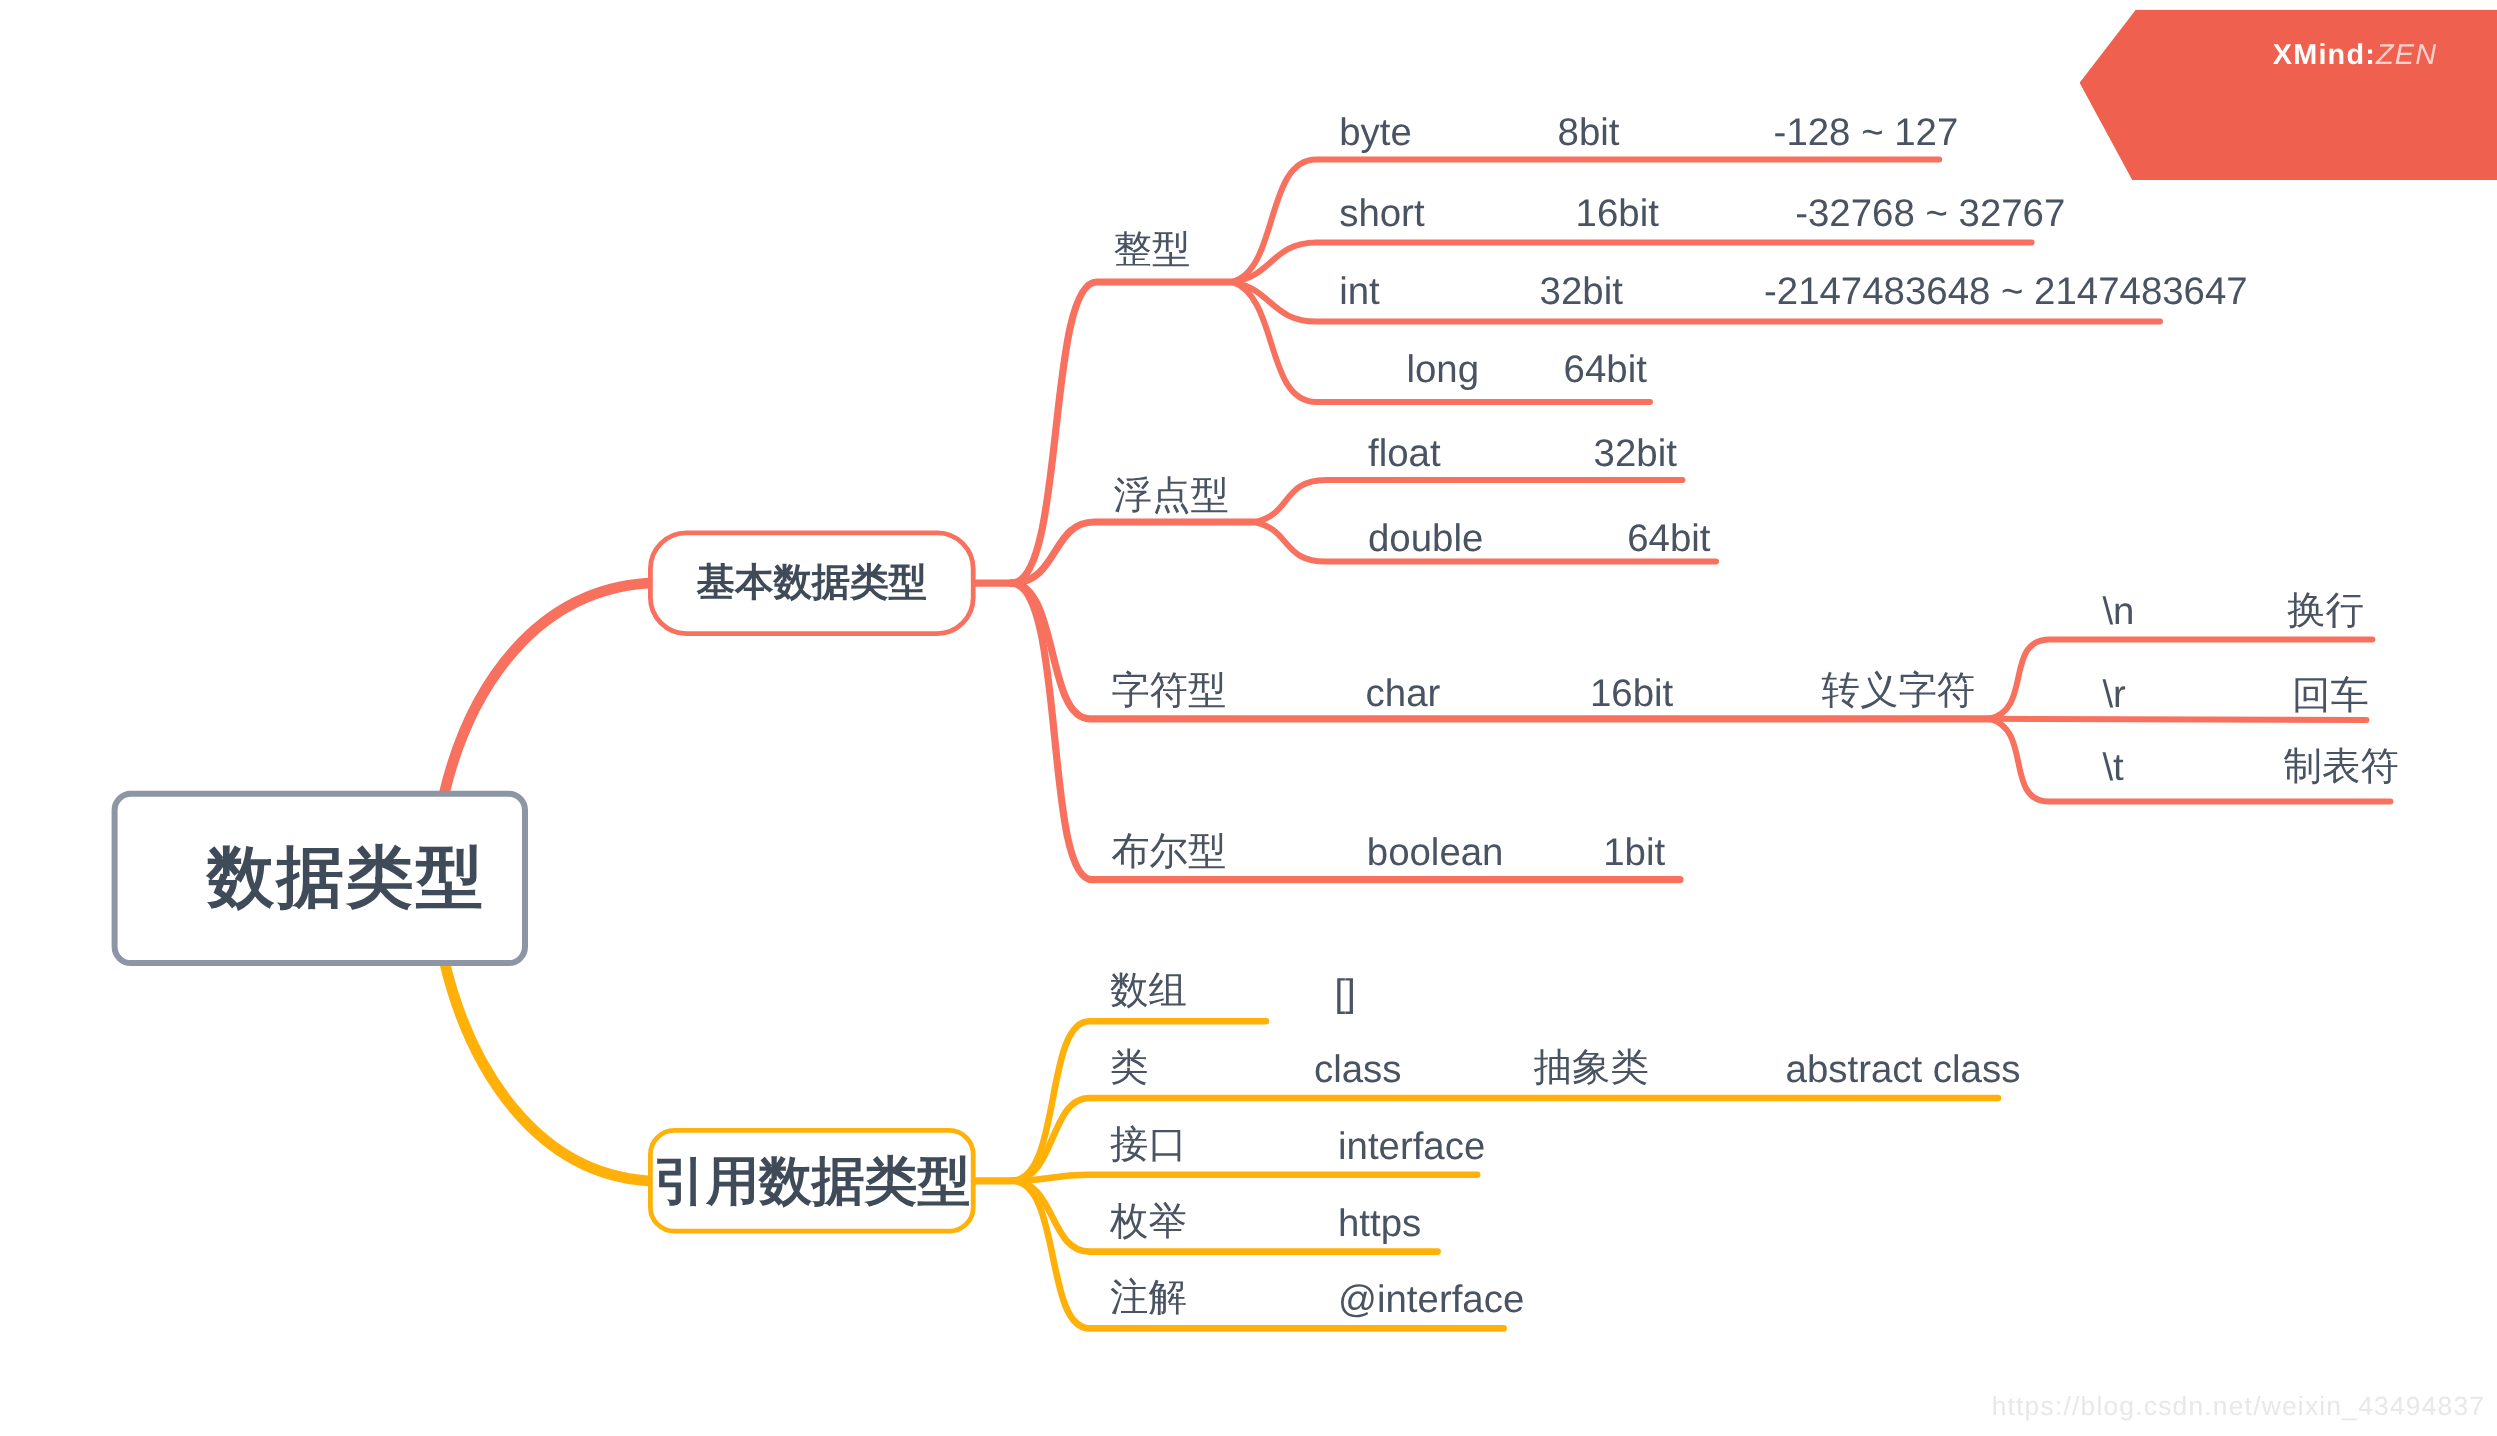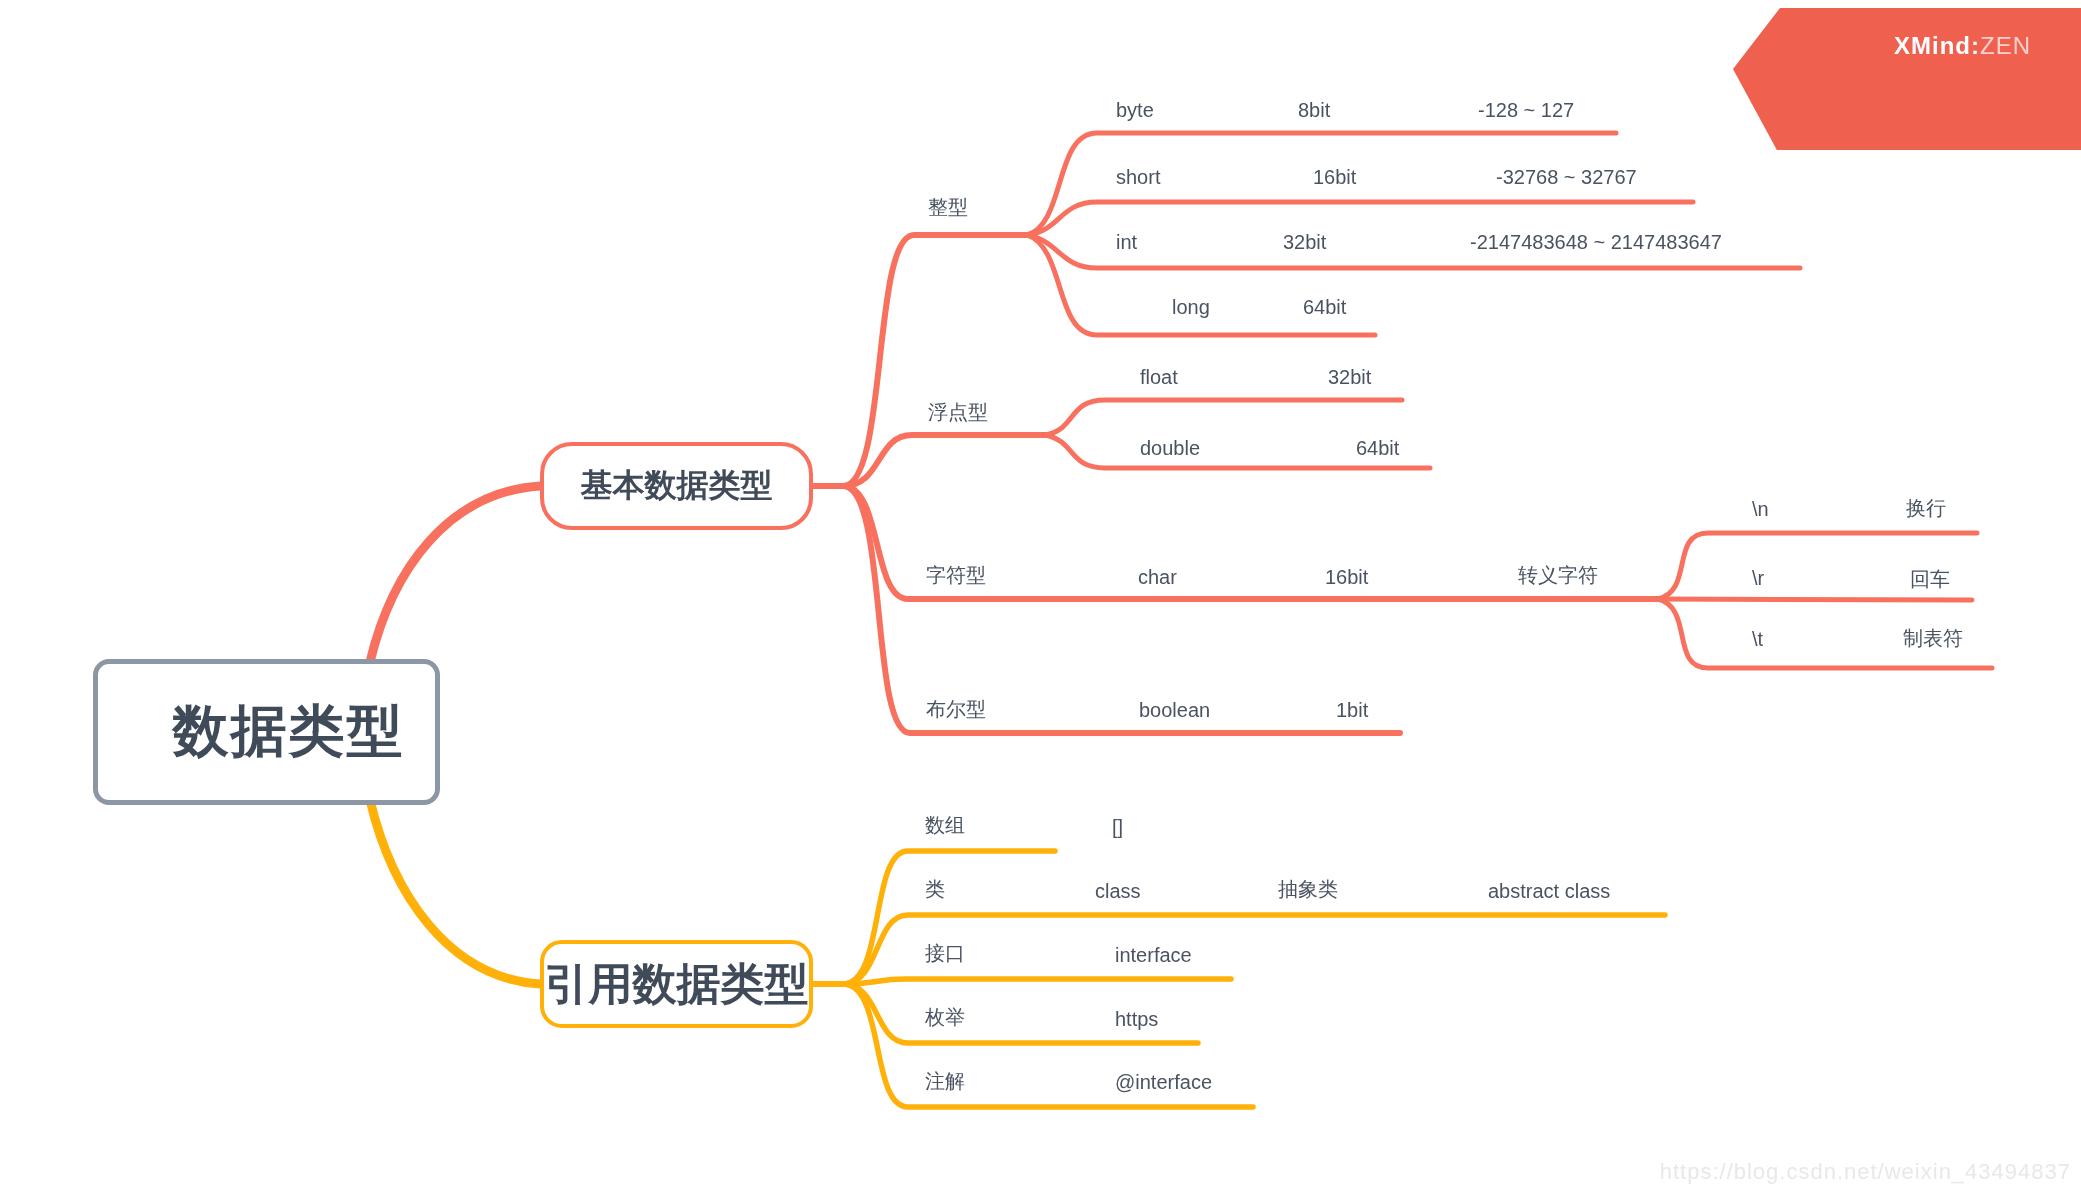--- a/index.html
+++ b/index.html
@@ -22,33 +22,33 @@
   .basic-box{
     left:540px;top:442px;width:273px;height:88px;
     border:4.5px solid #f8705e;border-radius:32px;font-size:32px;
   }
   .ref-box{
     left:540px;top:940px;width:273px;height:88px;
     border:4.5px solid #ffb10a;border-radius:22px;font-size:44px;
   }
   .lbl{
     position:absolute;z-index:2;white-space:nowrap;
-    font-size:20px;line-height:28px;color:#495362;
+    font-size:32px;line-height:28px;color:#495362;
   }
   .badge{
     position:absolute;z-index:4;
     left:1733px;top:8px;width:348px;height:142px;
     background:#f0604e;color:#ffffff;
     clip-path:polygon(13.5% 0%,100% 0%,100% 100%,12.6% 100%,0% 43%);
     text-align:right;box-sizing:border-box;padding:22px 50px 0 0;
   }
   .badge-title{font-size:46px;font-weight:bold;letter-spacing:3px;line-height:52px;}
   .badge-brand{font-size:24px;line-height:28px;margin-top:2px;letter-spacing:1px;}
   .badge-brand .b-bold{font-weight:bold;}
-  .badge-brand .b-light{font-weight:normal;opacity:0.72;}
+  .badge-brand .b-light{font-weight:normal;opacity:0.72;font-style:italic;}
   .watermark{
     position:absolute;z-index:2;right:10px;bottom:12px;
     font-size:22px;color:#e9e7e7;letter-spacing:1px;
   }
 </style>
 </head>
 <body>
 
 <svg class="wires" width="2081" height="1197" viewBox="0 0 2081 1197">
   <g stroke="#f8705e" fill="none" stroke-linecap="round">

